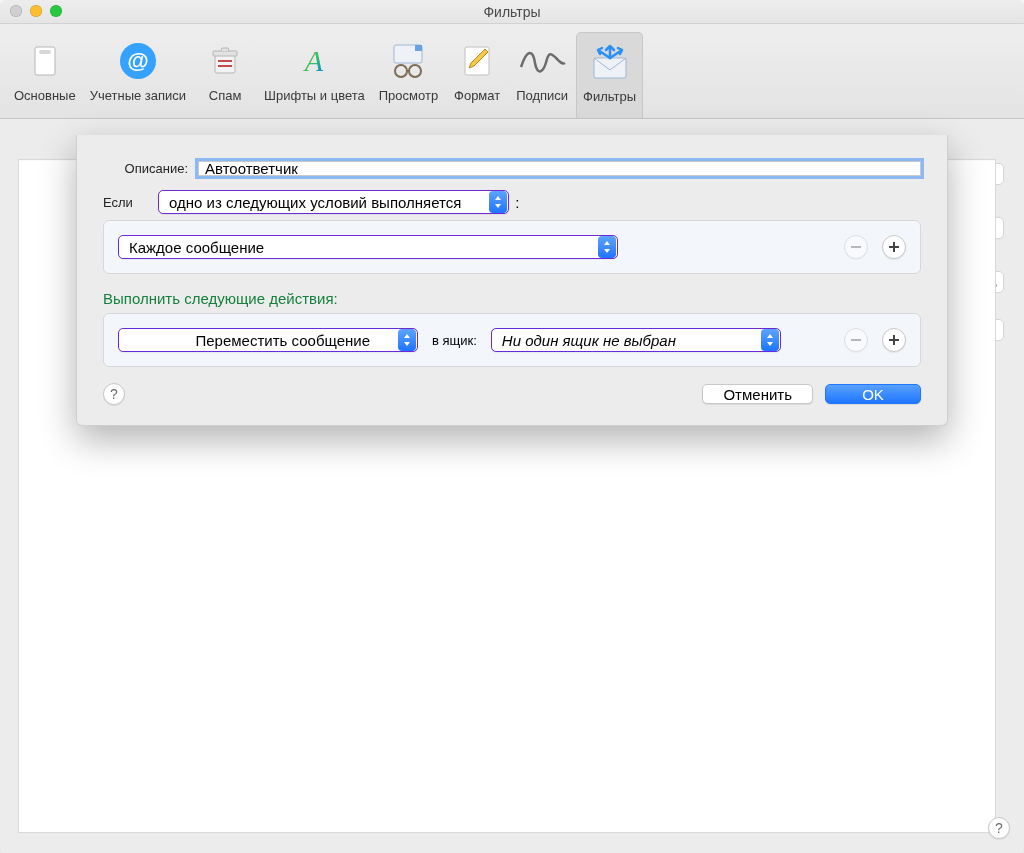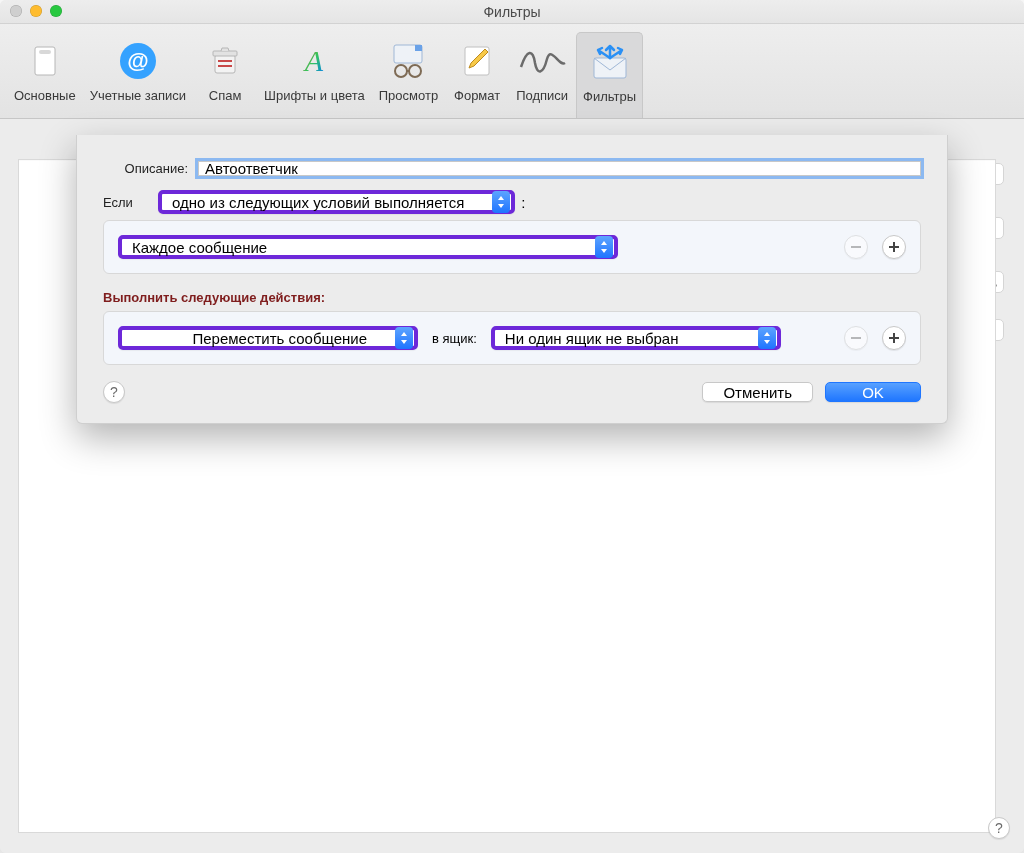--- a/index.html
+++ b/index.html
@@ -126,21 +126,21 @@
     outline: none;
     box-shadow: 0 0 0 3px #8cb9f1;
   }
   .colon { margin-left:6px; font-size:15px; }
   
   .select {
     display:inline-flex;
     align-items:center;
     height:24px;
     background:#fff;
-    border:4px solid #6d28d9;
+    border:1px solid #6d28d9;
     border-radius:5px;
     padding: 0 0 0 10px;
     font-size:15px;
     box-shadow: 0 1px 1px rgba(0,0,0,.05);
     position:relative;
     cursor:default;
   }
   .select .sel-text { padding-right: 28px; white-space: nowrap; }
   .select .stepper {
     width:18px; height:22px;
@@ -170,21 +170,21 @@
   .circle-btn{
     width:24px;height:24px;border-radius:50%;
     background:#fff;
     border:1px solid #c8c8c8;
     display:flex;align-items:center;justify-content:center;
     box-shadow: 0 1px 1px rgba(0,0,0,.08);
     cursor:default;
   }
   .circle-btn svg{display:block;}
   .section-label{
-    font-size:13px; color:#7f1d1d; margin: 4px 0 4px 0; font-weight: bold;
+    font-size:15px; color:#15803d; margin: 4px 0 4px 0;
   }
   .footer{
     display:flex; align-items:center;
     margin-top:6px;
   }
   .help-btn{
     width:22px;height:22px;border-radius:50%;
     background:#fff;border:1px solid #c8c8c8;
     display:flex;align-items:center;justify-content:center;
     color:#6b6b6b;font-size:14px;
@@ -380,21 +380,21 @@
     </div>
 
     <div class="section-label">Выполнить следующие действия:</div>
 
     <div class="group" style="background:#f3f6fb;">
       <div class="select" style="flex:0 0 300px;text-align:right;">
         <span class="sel-text" style="flex:1">Переместить сообщение</span>
         <span class="stepper"></span>
       </div>
       <span>в ящик:</span>
-      <div class="select" style="flex:0 0 290px;">
+      <div class="select" style="flex:0 0 290px;font-style:italic;">
         <span class="sel-text" style="flex:1">Ни один ящик не выбран</span>
         <span class="stepper"></span>
       </div>
       <div class="spacer"></div>
       <div class="circle-btn" style="opacity:.5">
         <svg width="12" height="12">
             <rect x="1" y="5" width="10" height="2" fill="#7a7a7a"></rect>
           </svg>
       </div>
       <div class="circle-btn">

